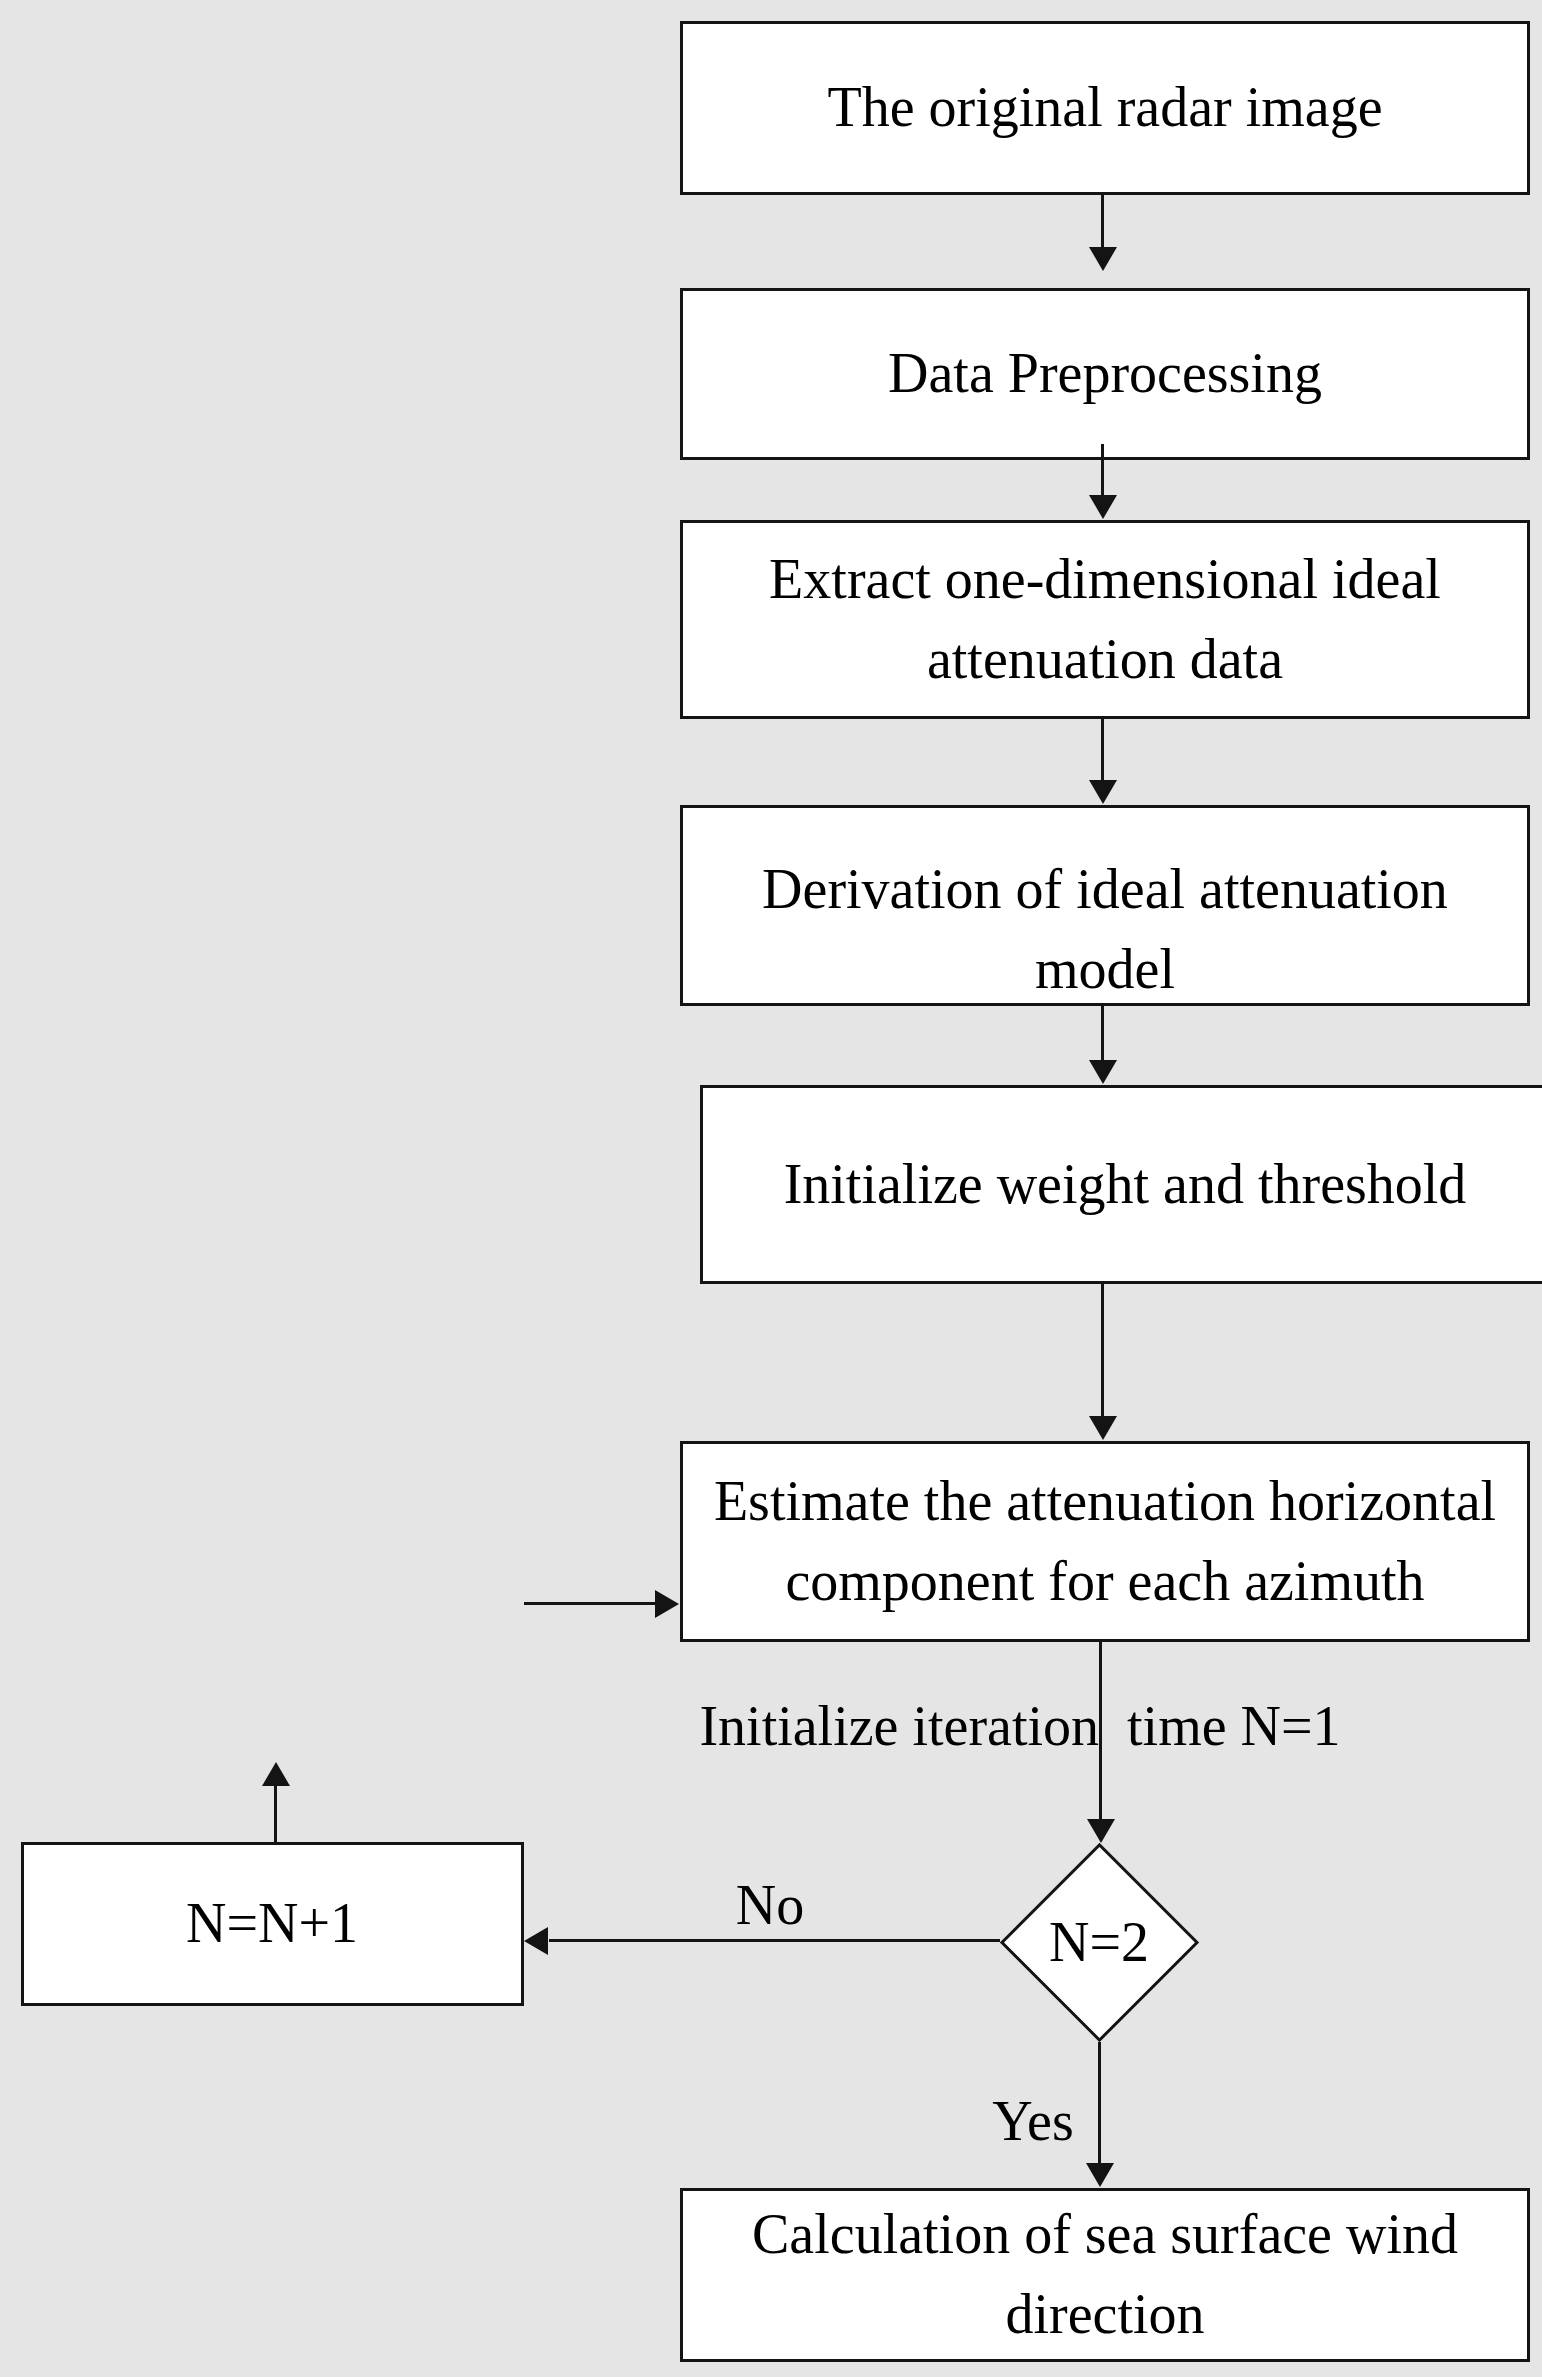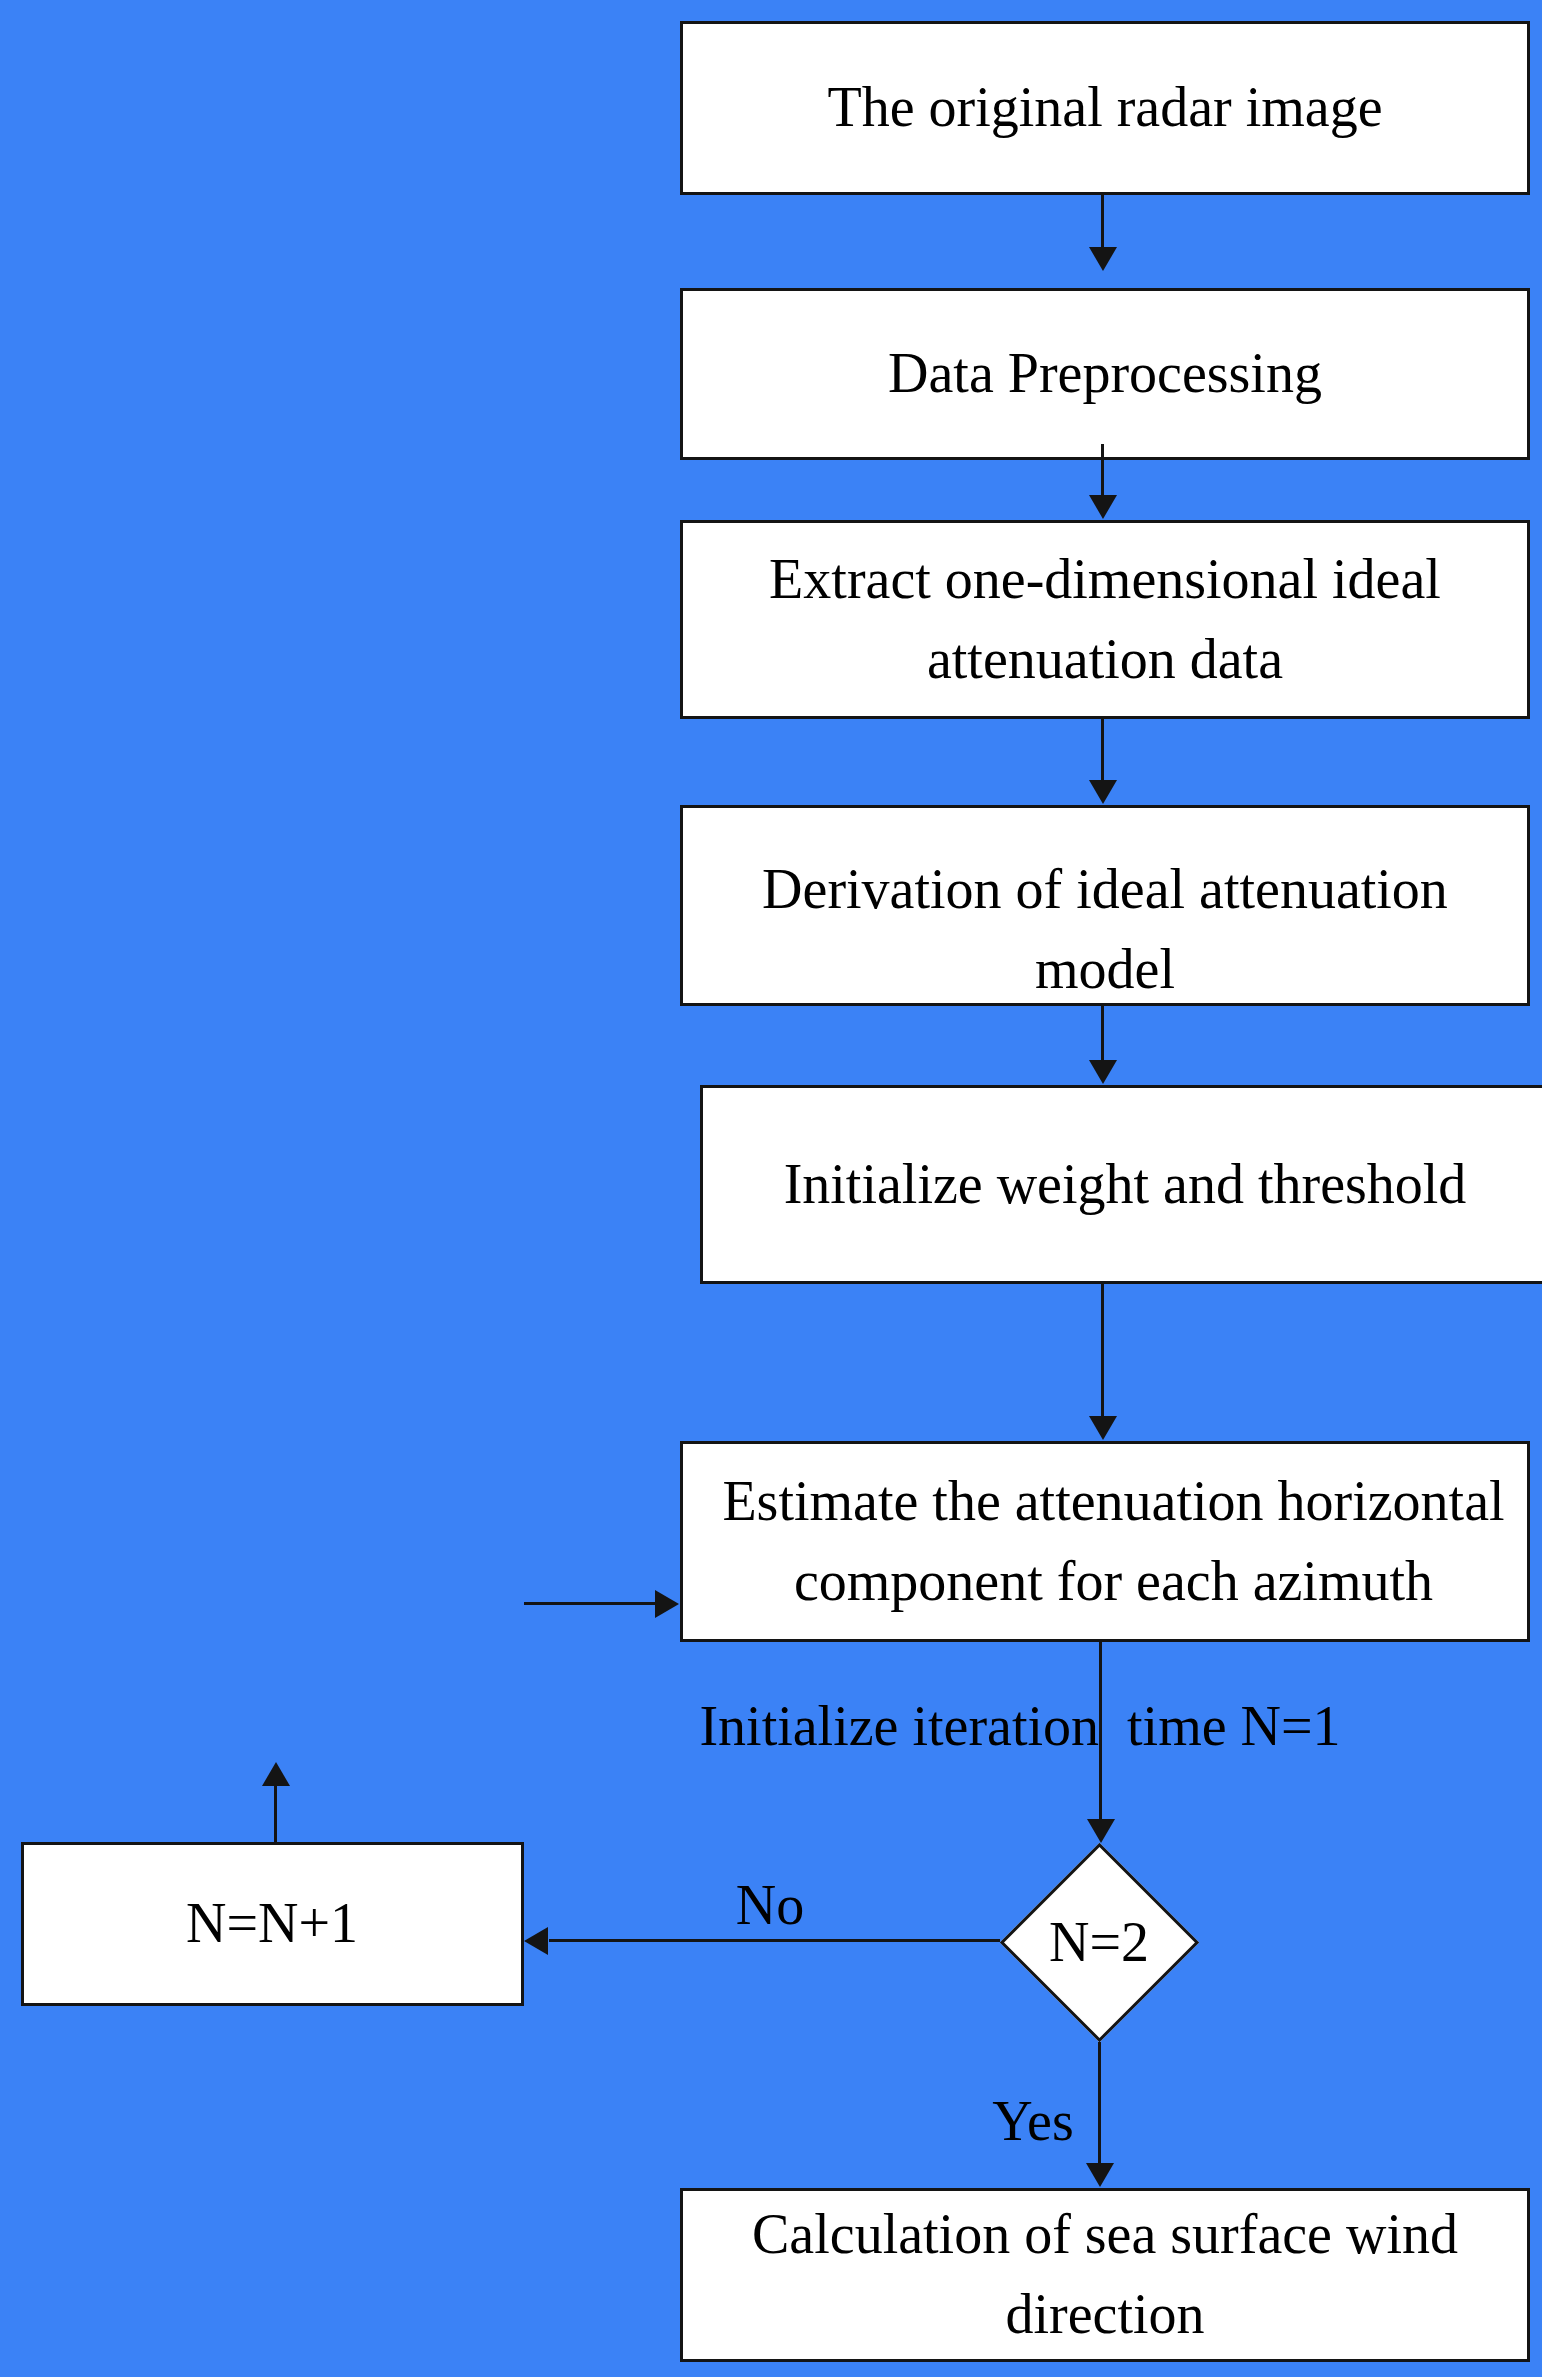--- a/index.html
+++ b/index.html
@@ -1,19 +1,19 @@
 <!DOCTYPE html>
 <html style="font-size:13px"><head>
 <meta charset="utf-8">
 <title>Flowchart</title>
 <style>
   html,body { margin:0; padding:0; background:#ffffff; }
   .stage {
     position:relative; width:1542px; height:2377px;
-    background:#3b82f6; overflow:hidden;
+    background:#e5e5e5; overflow:hidden;
     font-family:"Liberation Serif", "DejaVu Serif", serif;
     color:#000000;
   }
   .node {
     position:absolute; box-sizing:border-box;
     border:3.3px solid #141414; background:#ffffff;
     display:flex; align-items:center; justify-content:center;
     text-align:center; font-size:56px; line-height:1.42;
   }
   .node .lbl { display:inline-block; }
@@ -56,21 +56,21 @@
   </div>
 
   <div class="node" style="left:680px; top:805px;  width:850px; height:201px;">
     <span class="lbl" style="max-width:737px;margin-top:48px;">Derivation of ideal attenuation model</span>
   </div>
 
   <div class="node" style="left:700px; top:1085px; width:850px; height:199px;">
     <span class="lbl">Initialize weight and threshold</span>
   </div>
 
-  <div class="node" style="left:680px; top:1441px; width:850px; height:201px;justify-content:flex-end;">
+  <div class="node" style="left:680px; top:1441px; width:850px; height:201px;">
     <span class="lbl" style="max-width:827px;">Estimate the attenuation horizontal component for each azimuth</span>
   </div>
 
   <div class="node" style="left:680px; top:2188px; width:850px; height:174px;">
     <span class="lbl" style="max-width:802px;">Calculation of sea surface wind direction</span>
   </div>
 
 
   <div class="node" style="left:20.5px; top:1842px; width:503px; height:164px;">
     <span class="lbl">N=N+1</span>

